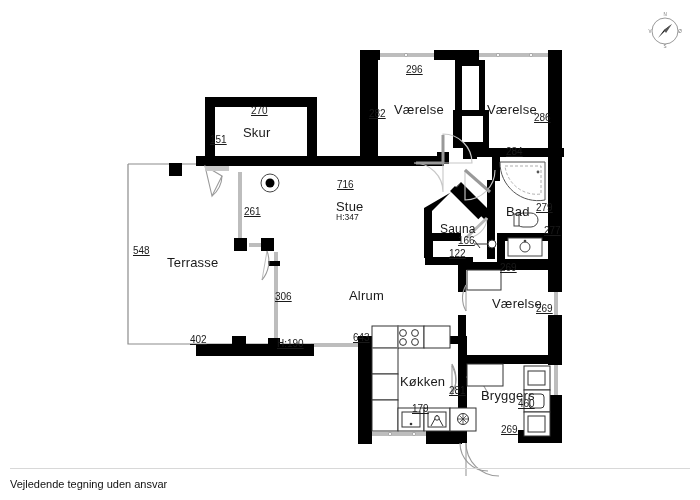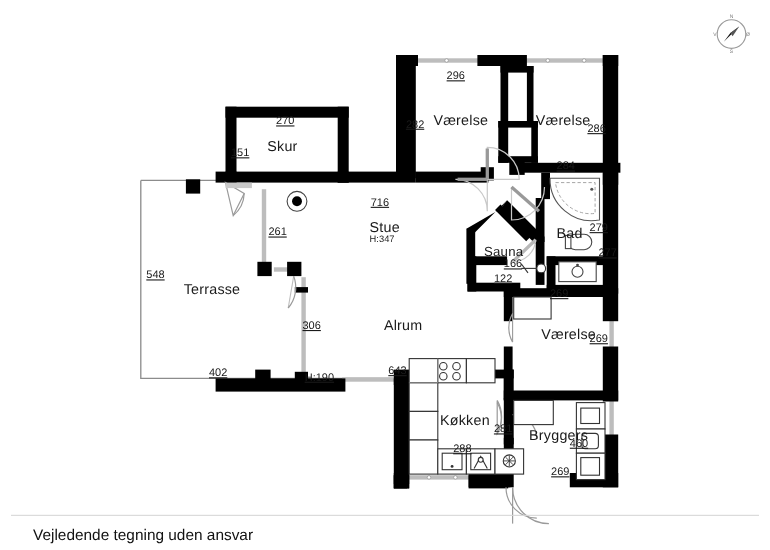--- a/index.html
+++ b/index.html
@@ -4,21 +4,21 @@
 <style>
   html,body{margin:0;padding:0;background:#ffffff;}
   body{width:700px;height:500px;position:relative;overflow:hidden;
        font-family:"Liberation Sans",sans-serif;color:#000;}
   #plan{position:absolute;left:0;top:0;width:700px;height:500px;}
   .lbl{position:absolute;white-space:nowrap;}
   .room{font-size:13px;color:#1a1a1a;letter-spacing:.2px;}
   .room.sm{font-size:12px;text-align:center;}
   .sub{font-size:8.5px;color:#1a1a1a;}
   .dim{position:absolute;font-size:10px;color:#1a1a1a;white-space:nowrap;text-decoration:underline;}
-  .footer{position:absolute;left:10px;top:478px;font-size:14px;color:#111;margin-left:20px;}
+  .footer{position:absolute;left:10px;top:478px;font-size:11px;color:#111;}
   .rule{position:absolute;left:10px;top:468px;width:680px;height:1px;background:#d8d8d8;}
 </style>
 </head>
 <body>
 
 <svg id="plan" viewBox="0 0 700 500">
   <rect x="0" y="0" width="700" height="500" fill="#ffffff"></rect>
 
   <g>
     <path d="M128,164 L128,344 L358,344" fill="none" stroke="#8c8c8c" stroke-width="1.2"></path>
@@ -285,18 +285,18 @@
 <div class="dim" style="left:458px;top:235px;">166</div>
 <div class="dim" style="left:449px;top:248px;">122</div>
 <div class="dim" style="left:500px;top:262px;">269</div>
 <div class="dim" style="left:133px;top:245px;">548</div>
 <div class="dim" style="left:275px;top:291px;">306</div>
 <div class="dim" style="left:536px;top:303px;">269</div>
 <div class="dim" style="left:190px;top:334px;">402</div>
 <div class="dim" style="left:353px;top:332px;">643</div>
 <div class="dim" style="left:449px;top:385px;">281</div>
 <div class="dim" style="left:518px;top:398px;">460</div>
-<div class="dim" style="left:412px;top:403px;">288</div>
+<div class="dim" style="left:412px;top:403px;">179</div>
 <div class="dim" style="left:501px;top:424px;">269</div>
 <div class="dim" style="left:277px;top:338px;">H:190</div>
 
 <div class="rule"></div>
 <div class="footer">Vejledende tegning uden ansvar</div>
 
 </body></html>

